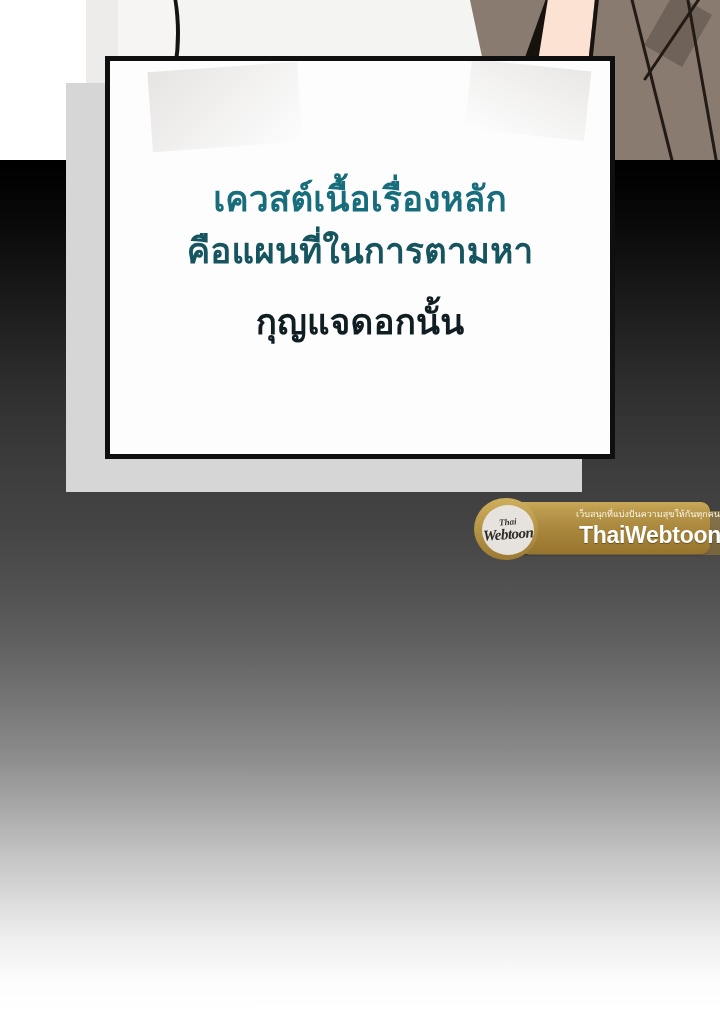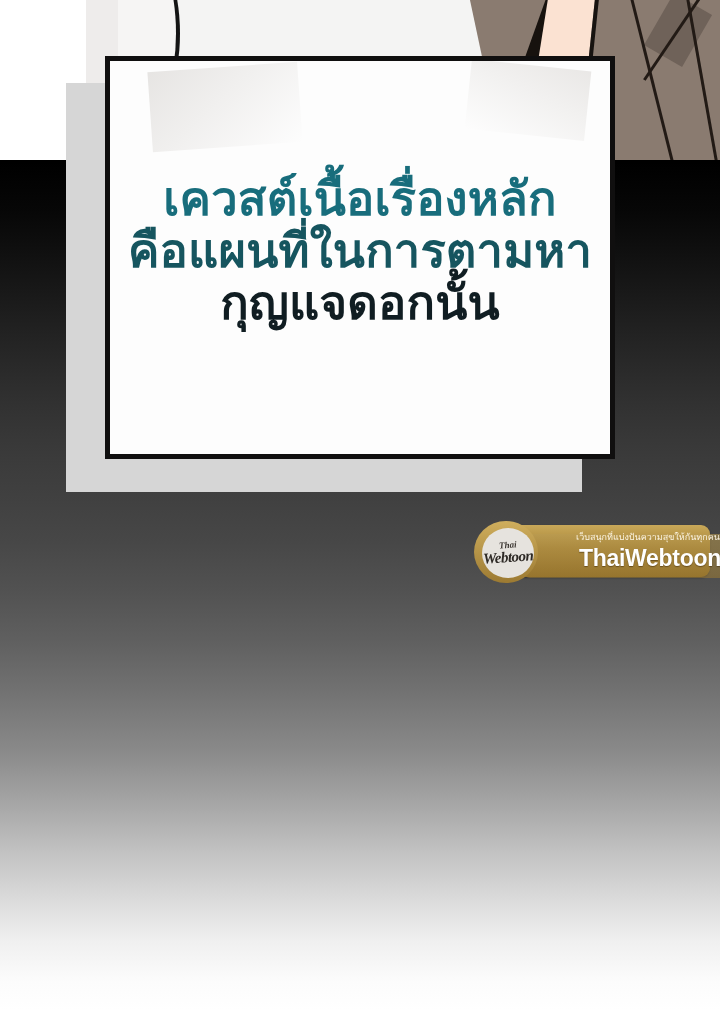--- a/index.html
+++ b/index.html
@@ -206,35 +206,35 @@
     height: 70px;
     background: linear-gradient(200deg, rgba(230,228,226,0.85), rgba(253,253,253,0));
     transform: rotate(6deg);
     pointer-events: none;
   }
 
   .caption-line {
     position: relative;
     font-family: "Liberation Sans", "DejaVu Sans", sans-serif;
     font-weight: bold;
-    font-size: 47px;
+    font-size: 35px;
     line-height: 52px;
     letter-spacing: 0.2px;
     text-align: center;
     white-space: nowrap;
   }
   .caption-line.l1 { color: #186d7c; }
   .caption-line.l2 { color: #16555f; text-align: center; }
   .caption-line.l3 { color: #101d22; }
 
   
   .watermark {
     position: absolute;
     left: 472px;
-    top: 520px;
+    top: 497px;
     width: 240px;
     height: 64px;
   }
   .wm-banner {
     position: absolute;
     left: 22px;
     top: 5px;
     width: 216px;
     height: 52px;
     background: linear-gradient(to bottom, #c8a859 0%, #a78336 45%, #8e6c26 100%);
@@ -342,21 +342,21 @@
     <div class="art-lapel-3"></div>
   </div>
 
   <div class="caption-backing"></div>
 
   <div class="caption-panel">
     <div class="caption-streak"></div>
     <div class="caption-streak-2"></div>
     <div class="caption-line l1" style="color: rgb(24, 109, 124);">เควสต์เนื้อเรื่องหลัก</div>
     <div class="caption-line l2" style="color: rgb(22, 85, 95);">คือแผนที่ในการตามหา</div>
-    <div class="caption-line l3" style="color: rgb(16, 29, 34);">กุญแจดอกนั้น</div>
+    <div class="caption-line l3" style="color: rgb(16, 29, 34); margin-top: 19px;">กุญแจดอกนั้น</div>
   </div>
 
   <div class="watermark">
     <div class="wm-banner">
       <div class="wm-banner-inner"></div>
       <div class="wm-tagline">เว็บสนุกที่แบ่งปันความสุขให้กันทุกคน</div>
       <div class="wm-brand">ThaiWebtoon</div>
     </div>
     <div class="wm-disc-outer">
       <div class="wm-disc-inner">

